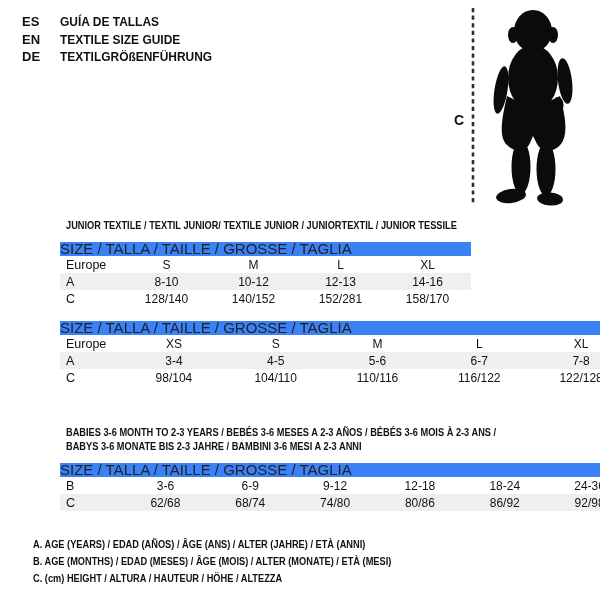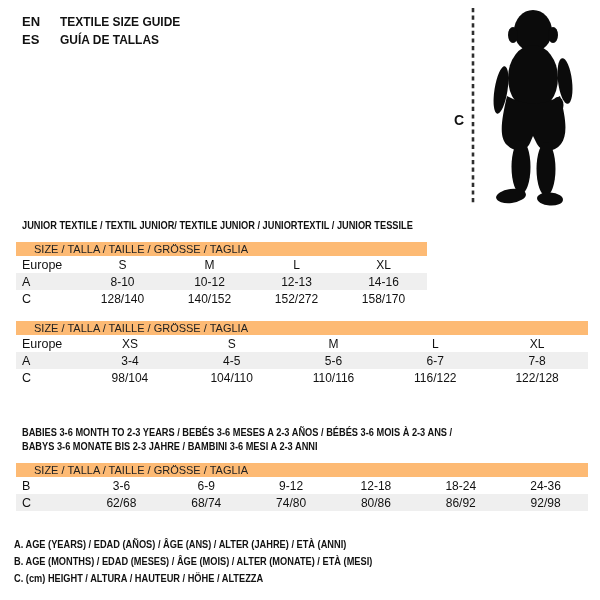--- a/index.html
+++ b/index.html
@@ -10,44 +10,48 @@
     -webkit-font-smoothing:antialiased;
   }
   
   .langs{position:absolute;left:22px;top:13px;font-weight:700;font-size:13px;line-height:17.5px;}
   .lang-row{display:flex;white-space:nowrap;}
   .lang-code{width:38px;flex:0 0 38px;}
   .lang-label{display:inline-block;transform:scaleX(0.92);transform-origin:left center;}
   
   .figure{position:absolute;left:448px;top:4px;width:147px;height:210px;}
   
-  .sec{position:absolute;}
+  .sec{position:absolute;margin-left:44px;}
   .tbl-title{padding-left:6px;margin-bottom:10px;font-weight:700;font-size:11px;}
   .tbl-title div{line-height:14px;white-space:nowrap;transform:scaleX(0.84);transform-origin:left top;}
-  .thead{height:14px;line-height:14px;background:#fdba74;padding-left:18px;
-         font-size:11px;color:#222;white-space:nowrap;overflow:hidden;}
+  .thead{height:14px;line-height:14px;background:#3b82f6;padding-left:0;
+         font-size:15px;color:#222;white-space:nowrap;overflow:hidden;}
   .trow{display:flex;align-items:center;height:17px;font-size:12px;}
   .trow.shaded{background:#efefef;}
   .tlabel{flex:0 0 57px;padding-left:6px;font-size:12.5px;}
   .tcell{flex:1;text-align:center;}
   
-  .legend{position:absolute;left:9px;top:536px;padding-left:5px;font-weight:700;font-size:11px;}
+  .legend{position:absolute;left:28px;top:536px;padding-left:5px;font-weight:700;font-size:11px;}
   .legend div{line-height:17px;white-space:nowrap;transform:scaleX(0.84);transform-origin:left top;}
 </style>
 </head>
 <body>
 
 <div class="langs">
   <div class="lang-row">
+    <span class="lang-code">ES</span>
+    <span class="lang-label">GUÍA DE TALLAS</span>
+  </div>
+  <div class="lang-row">
     <span class="lang-code">EN</span>
     <span class="lang-label">TEXTILE SIZE GUIDE</span>
   </div>
   <div class="lang-row">
-    <span class="lang-code">ES</span>
-    <span class="lang-label">GUÍA DE TALLAS</span>
+    <span class="lang-code">DE</span>
+    <span class="lang-label">TEXTILGRÖßENFÜHRUNG</span>
   </div>
 </div>
 
 <svg class="figure" viewBox="0 0 147 210">
   <line x1="25" y1="4" x2="25" y2="200" stroke="#2e2e2e" stroke-width="2.6" stroke-dasharray="4.2,3.4"></line>
   <text x="6" y="121" font-size="14" font-weight="600" fill="#111">C</text>
   <g transform="translate(40,2)" fill="#0b0b0b">
     <ellipse cx="45" cy="25" rx="19" ry="21"></ellipse>
     <ellipse cx="25" cy="29" rx="5" ry="8"></ellipse>
     <ellipse cx="65" cy="29" rx="5" ry="8"></ellipse>
@@ -83,21 +87,21 @@
           <div class="tlabel">A</div>
           <div class="tcell">8-10</div>
           <div class="tcell">10-12</div>
           <div class="tcell">12-13</div>
           <div class="tcell">14-16</div>
         </div>
         <div class="trow">
           <div class="tlabel">C</div>
           <div class="tcell">128/140</div>
           <div class="tcell">140/152</div>
-          <div class="tcell">152/272</div>
+          <div class="tcell">152/281</div>
           <div class="tcell">158/170</div>
         </div>
       </div>
   </div>
 </section>
 
 <section class="sec" style="left:16px;top:321px;width:572px;">
   <div class="tbl">
     <div class="thead">
       <span>SIZE / TALLA / TAILLE / GRÖSSE / TAGLIA</span>

